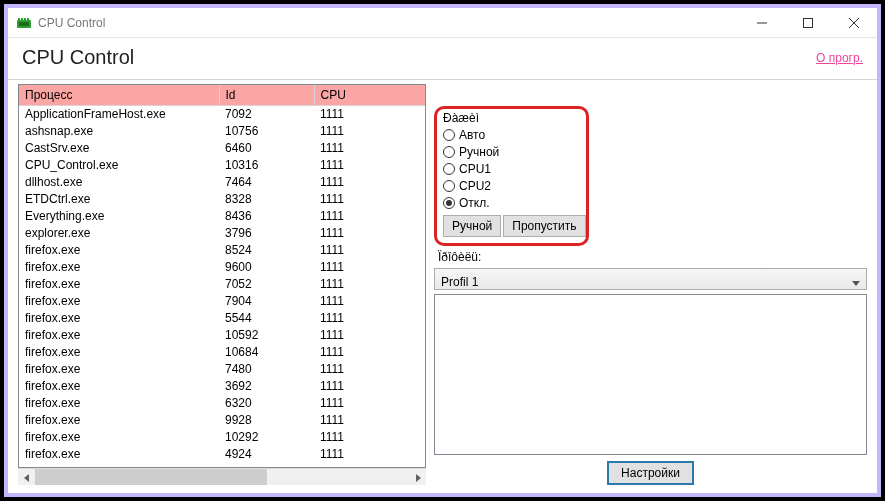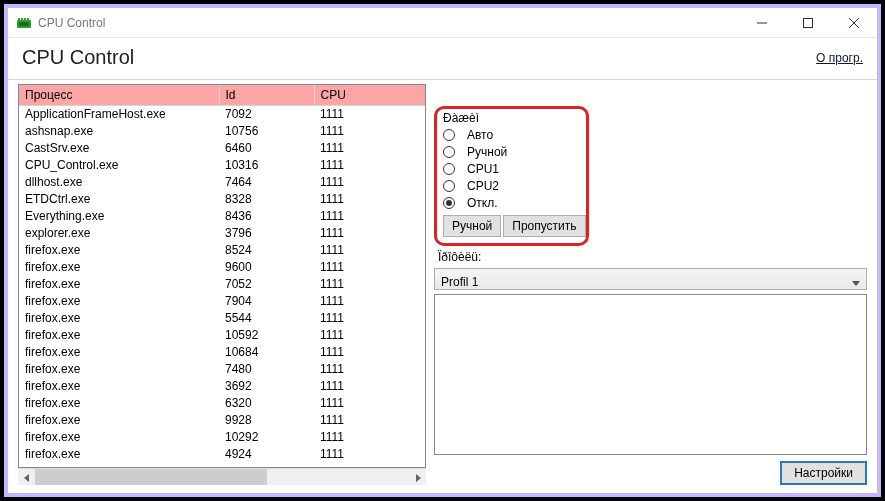--- a/index.html
+++ b/index.html
@@ -42,21 +42,21 @@
   font-size: 11px;
 }
 .winbtn svg { width: 10px; height: 10px; }
 .header {
   padding: 8px 14px 10px 14px;
   display: flex;
   align-items: center;
   border-bottom: 1px solid #d5d5d5;
 }
 .header h1 { font-size: 20px; font-weight: 400; color: #222; }
-.header .about { margin-left: auto; color: #0f172a; text-decoration: underline; font-size: 12px; }
+.header .about { margin-left: auto; color: #ec4899; text-decoration: underline; font-size: 12px; }
 .content {
   flex: 1;
   display: flex;
   padding: 4px 10px 8px 10px;
   gap: 8px;
   overflow: hidden;
 }
 .left {
   display: flex; flex-direction: column;
   width: 408px;
@@ -104,21 +104,21 @@
   gap: 4px;
 }
 .mode-box {
   border: 3px solid #dd2222;
   border-radius: 10px;
   padding: 2px 6px 6px 6px;
   width: 155px;
   margin-top: 22px;
 }
 .mode-title { font-size: 12px; margin-bottom:1px;}
-.radio-row { display: flex; align-items: center; gap: 12px; height: 17px; font-size: 12px; }
+.radio-row { display: flex; align-items: center; gap: 4px; height: 17px; font-size: 12px; }
 .radio-row .circ {
   width: 12px; height: 12px; border: 1px solid #333; border-radius: 50%;
   display: inline-flex; align-items: center; justify-content: center; background:#fff;
 }
 .radio-row .circ.sel::after { content:""; width:6px; height:6px; background:#333; border-radius:50%; }
 .mode-buttons { display:flex; gap:2px; margin-top:4px; }
 .btn {
   border: 1px solid #adadad;
   background: #e1e1e1;
   padding: 2px 8px;
@@ -134,21 +134,21 @@
   display: flex; align-items: flex-end;
   padding: 0 6px;
   font-size: 12px;
 }
 .combo .chev { margin-left: auto; color: #555; font-size: 10px; }
 .bigbox {
   flex: 1;
   border: 1px solid #828790;
   background: #fff;
 }
-.bottom-row { display:flex; justify-content:flex-end; padding-top:2px;}
+.bottom-row { display:flex; justify-content:center; padding-top:2px;}
 .settings-btn {
   border: 2px solid #2a7ab0;
   background: #e1e1e1;
   padding: 3px 12px;
   font-size: 12px;
 }
 .col-proc { width: 200px; }
 .col-id { width: 95px; }
 .col-cpu { width: auto; }
 </style>

